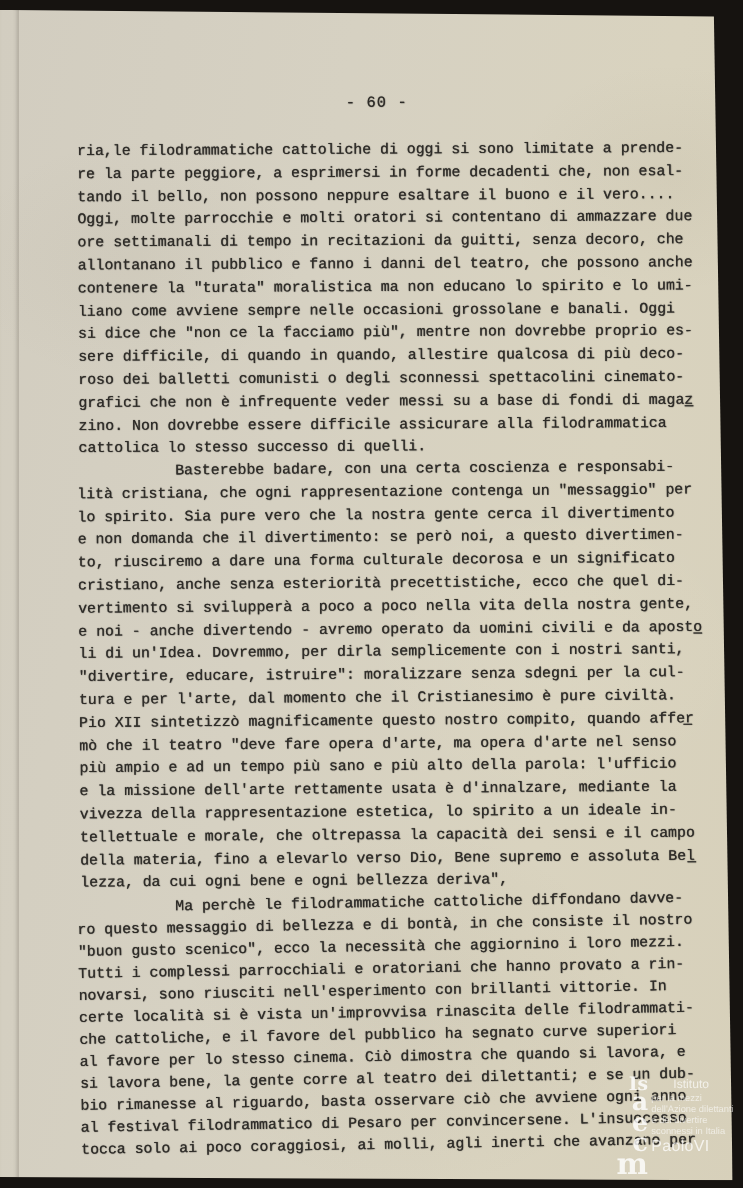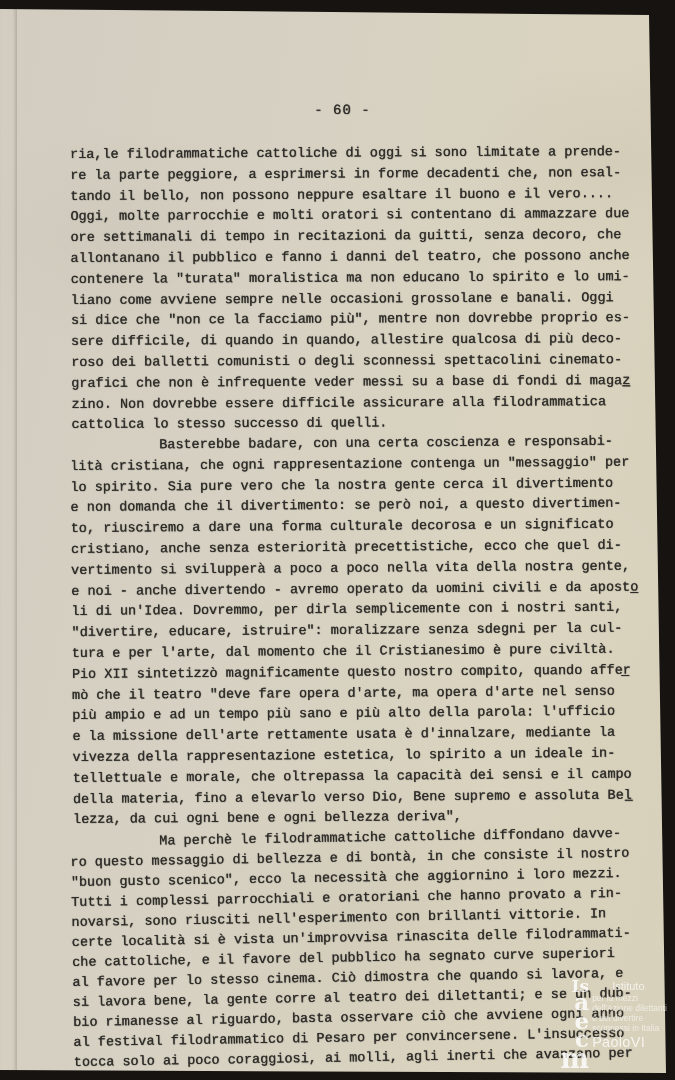--- a/index.html
+++ b/index.html
@@ -28,21 +28,21 @@
     background:linear-gradient(90deg,
       #c7c3b7 0px,#cbc7bb 4px,
       #57534b 5px,#6b665c 7px,
       #cfcabd 8px,#d1ccbf 12px,
       #a8a396 12.5px,#b3ae a1 13px,
       #d2cdc0 13.5px,#d4cfc2 17px);
     box-shadow:inset -2px 0 3px rgba(90,85,75,.25);
   }
   
   .textcol{
-    position:absolute;left:70px;top:100px;width:578px;
+    position:absolute;left:70px;top:84px;width:578px;
     color:#2e2c28;
     font-size:13.5px;
     text-shadow:0 0 .8px rgba(46,44,40,.85),.5px .3px .7px rgba(46,44,40,.35);
   }
   .pagenum{
     width:545px;text-align:center;font-size:14px;line-height:21px;
     letter-spacing:1px;white-space:pre;transform:rotate(-.25deg);
   }
   .para{white-space:pre;transform-origin:0 0;}
   .para .line{white-space:pre;}

